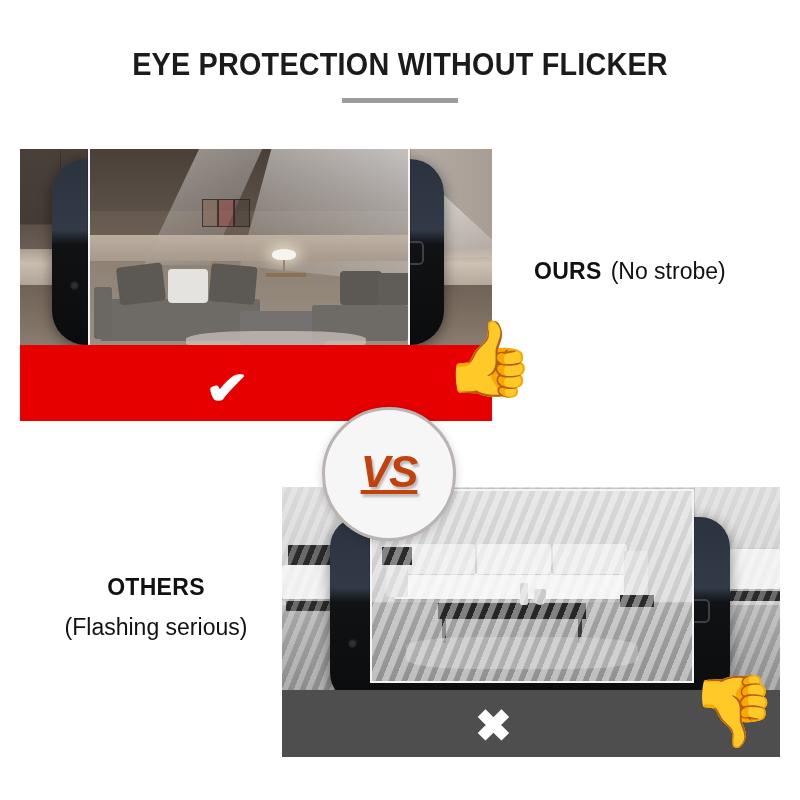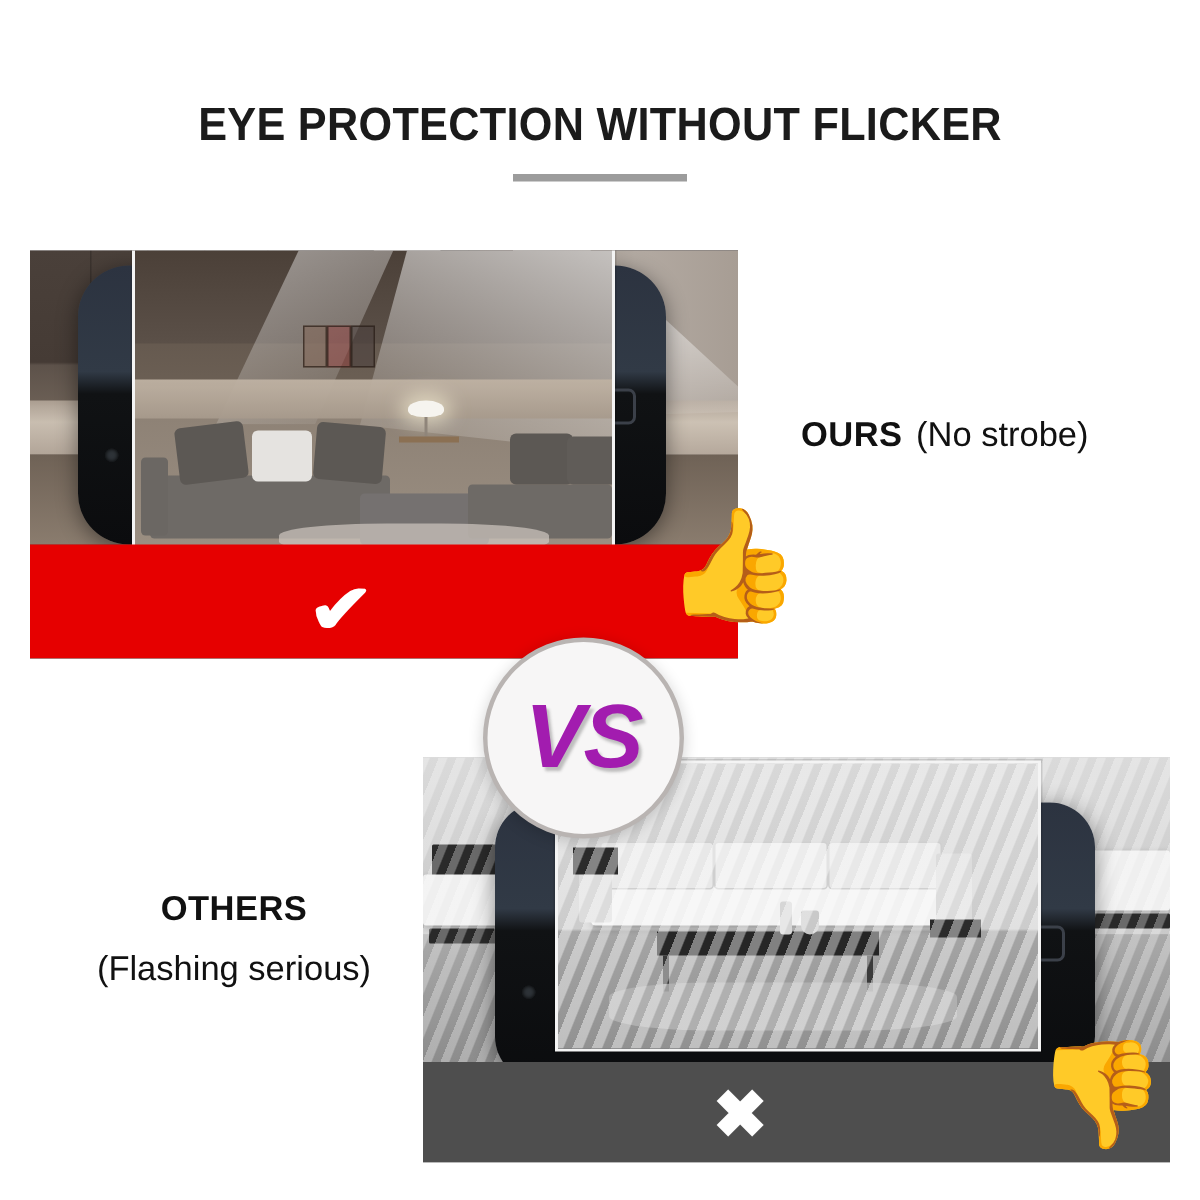--- a/index.html
+++ b/index.html
@@ -13,21 +13,20 @@
     position: relative;
     overflow: hidden;
     font-family: "Liberation Sans", sans-serif;
     -webkit-font-smoothing: antialiased;
   }
 
   .canvas {
     position: absolute;
     inset: 0;
     background: #ffffff;
-    margin-top: 18px;
   }
 
   
   .title {
     position: absolute;
     top: 47px;
     left: 0;
     width: 800px;
     text-align: center;
     font-size: 31px;
@@ -336,27 +335,28 @@
     border-radius: 50%;
     background: #f7f6f6;
     border: 3px solid #b9b4b2;
     box-shadow: 0 2px 10px rgba(0,0,0,.18);
     display: flex;
     align-items: center;
     justify-content: center;
   }
   .vs-text {
     font-family: "Liberation Sans", sans-serif;
-    font-size: 60px;
+    font-size: 44px;
     font-weight: bold;
     font-style: italic;
-    color: #a21caf;
+    color: #c2410c;
     letter-spacing: -1px;
     text-shadow: 2px 3px 2px rgba(120,120,120,.45);
     transform: translateY(-2px);
+    text-decoration: underline;
   }
 
   
   .caption {
     position: absolute;
     color: #111111;
     white-space: nowrap;
   }
   .cap-ours {
     left: 534px;

